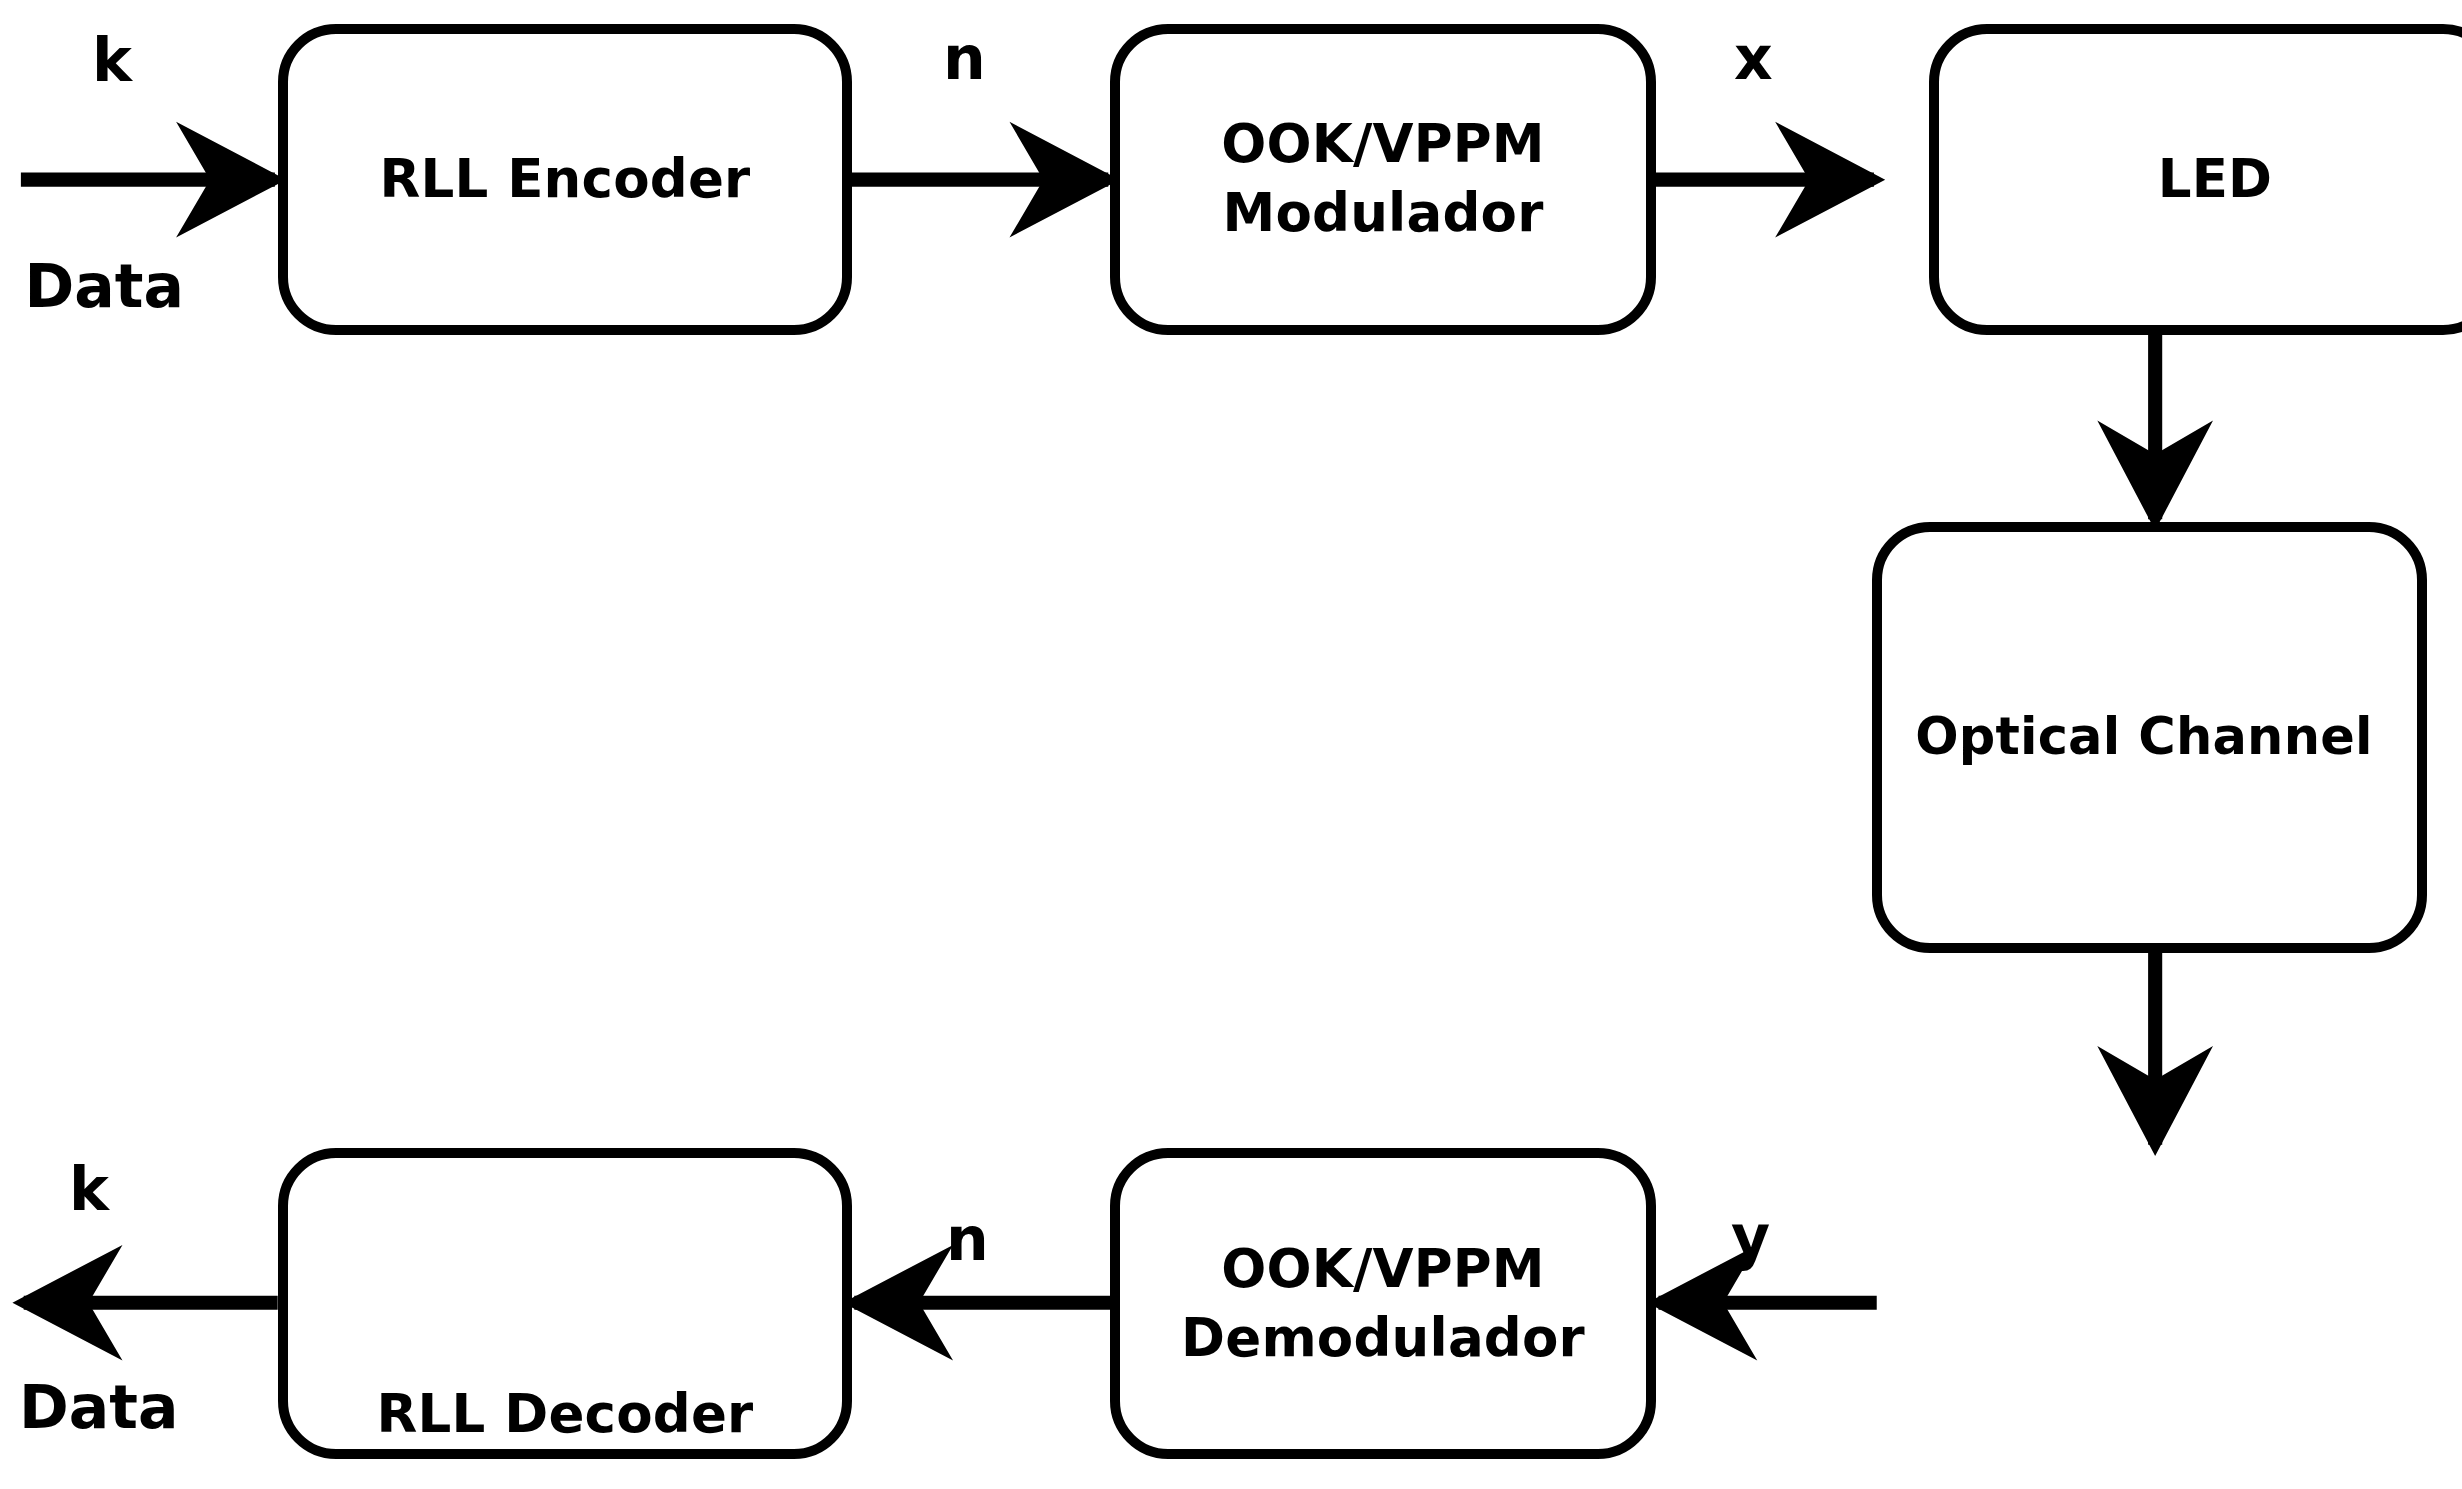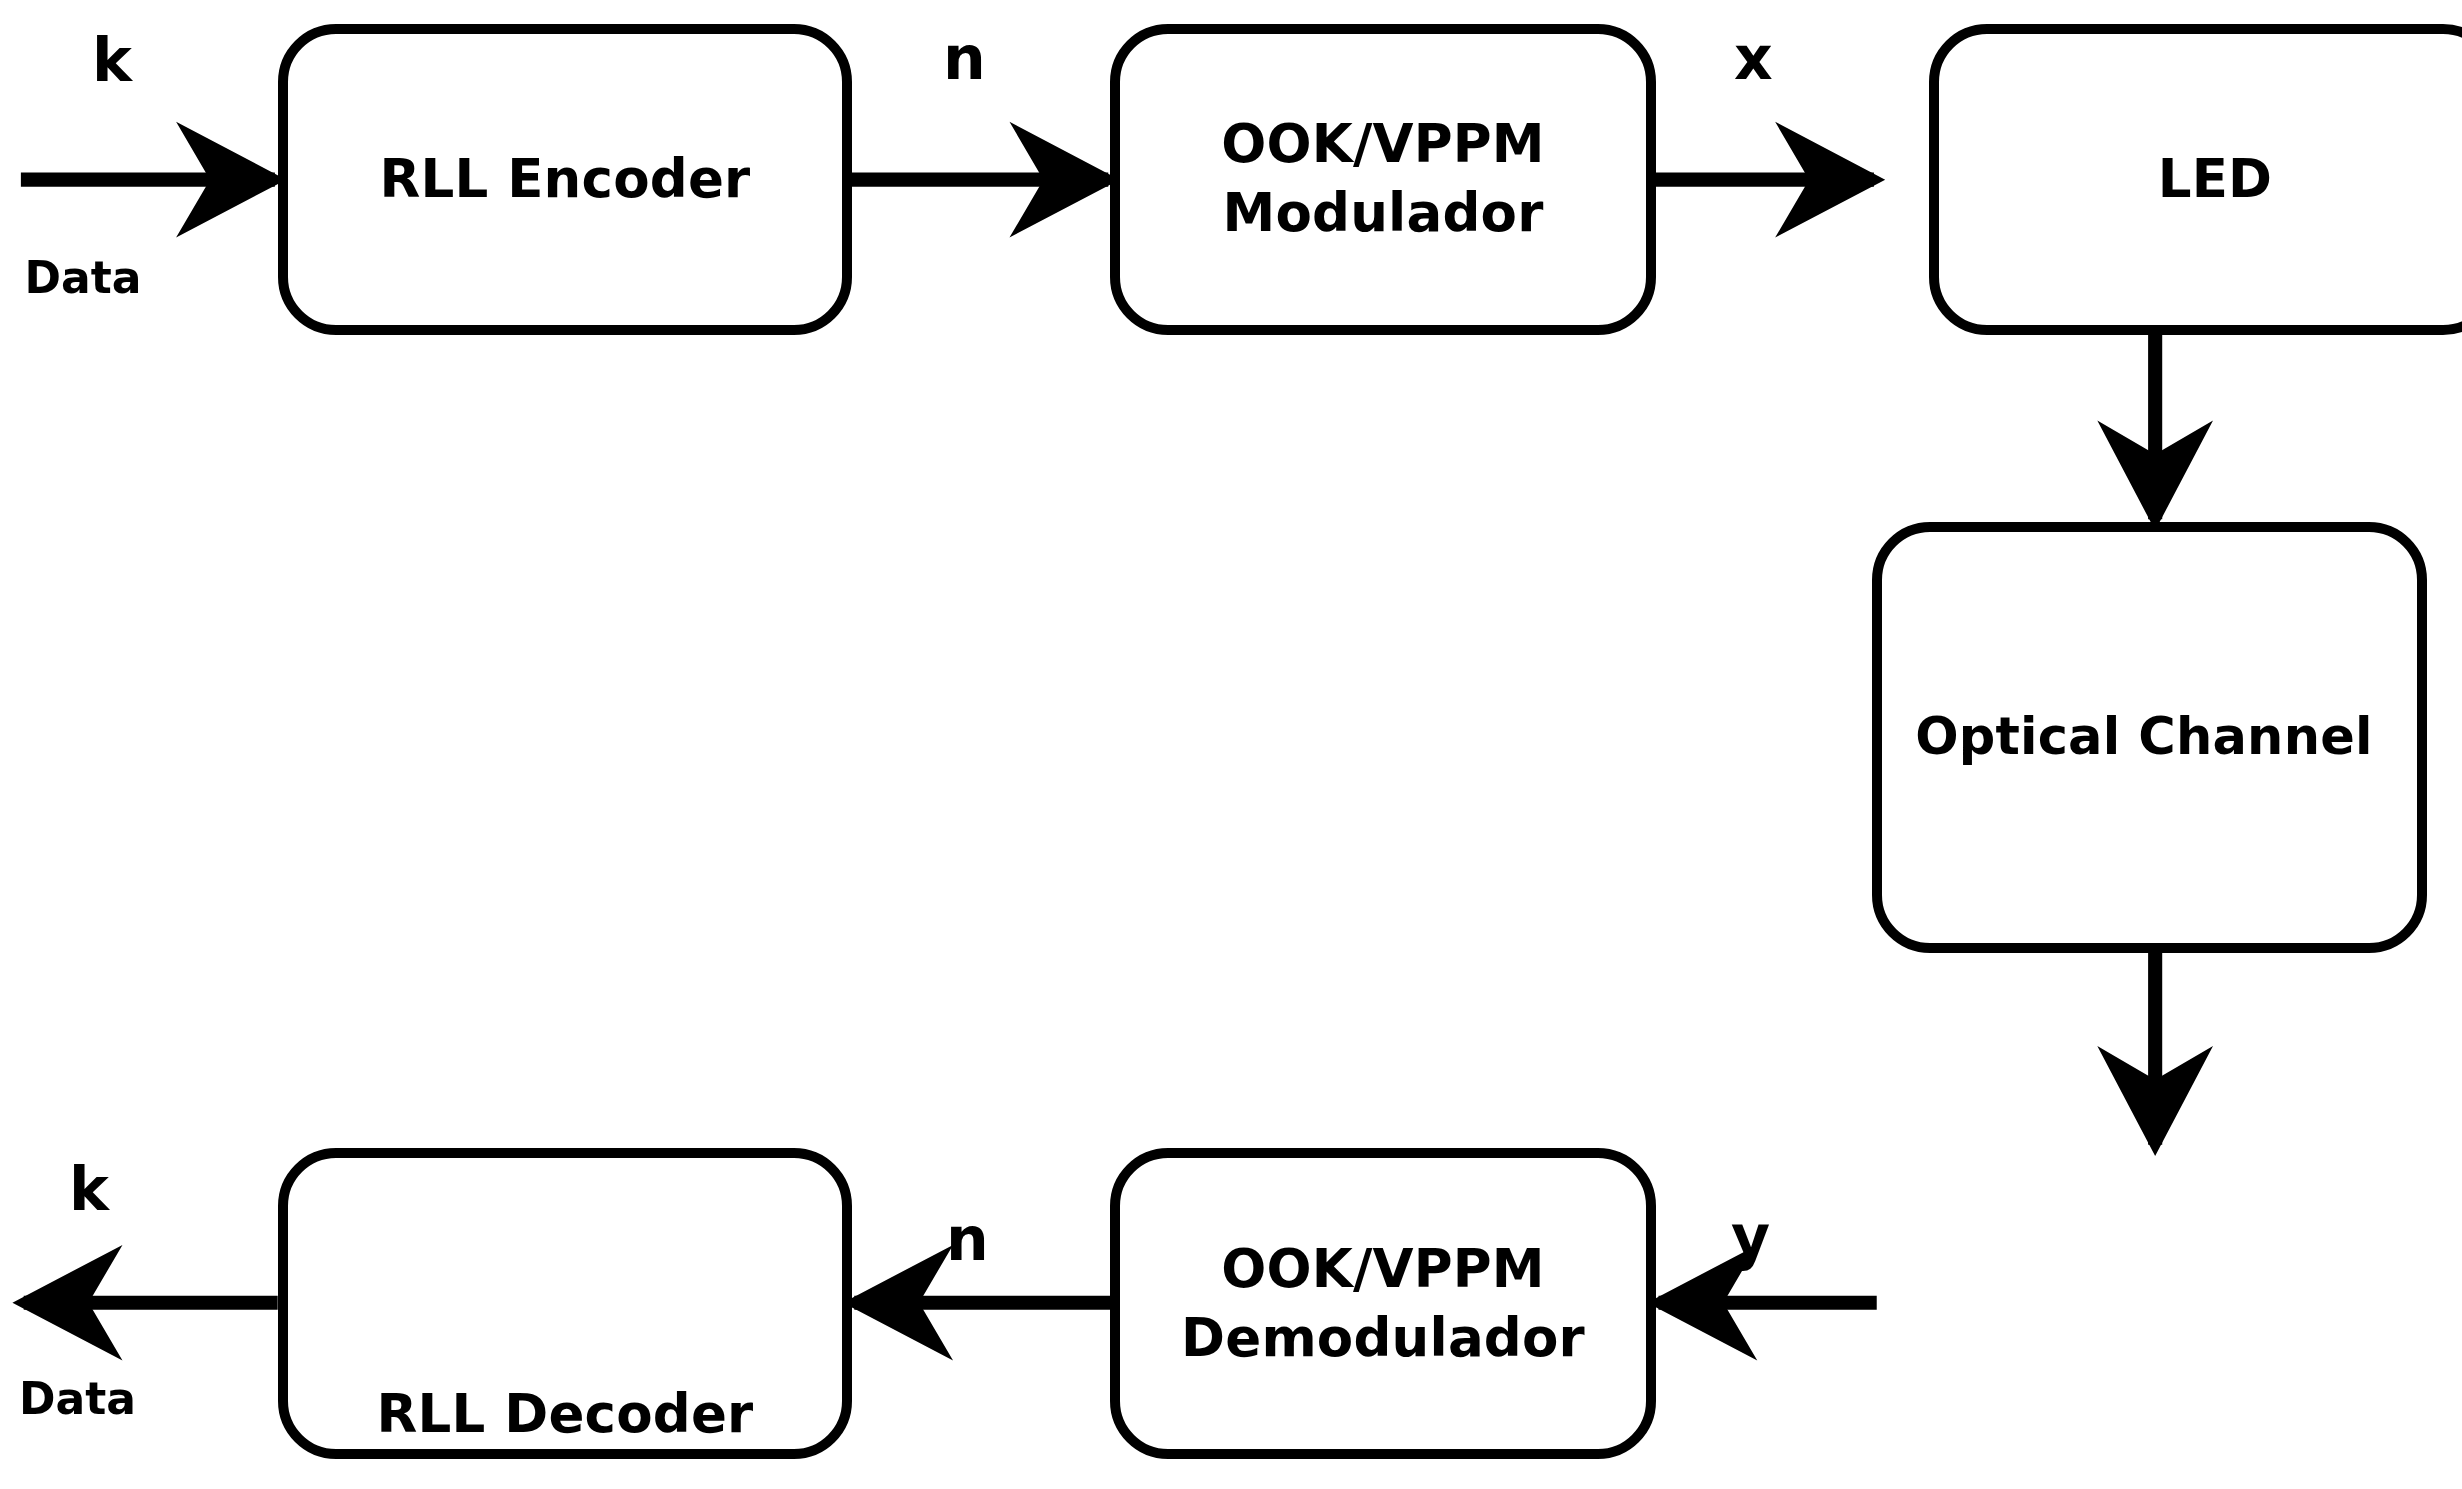--- a/index.html
+++ b/index.html
@@ -54,21 +54,21 @@
     position: absolute;
     left: 0;
     top: 0;
     width: 2462px;
     height: 1489px;
     z-index: 1;
   }
   
   .lbl {
     position: absolute;
-    font-size: 44px;
+    font-size: 60px;
     font-weight: 700;
     color: #000000;
     line-height: 1;
     white-space: nowrap;
     z-index: 4;
   }
   .lbl.sig { font-size: 60px; }
 
   #lbl-k-top      { left: 92px;  top: 30px; }
   #lbl-data-top   { left: 24.5px;  top: 256px; }

